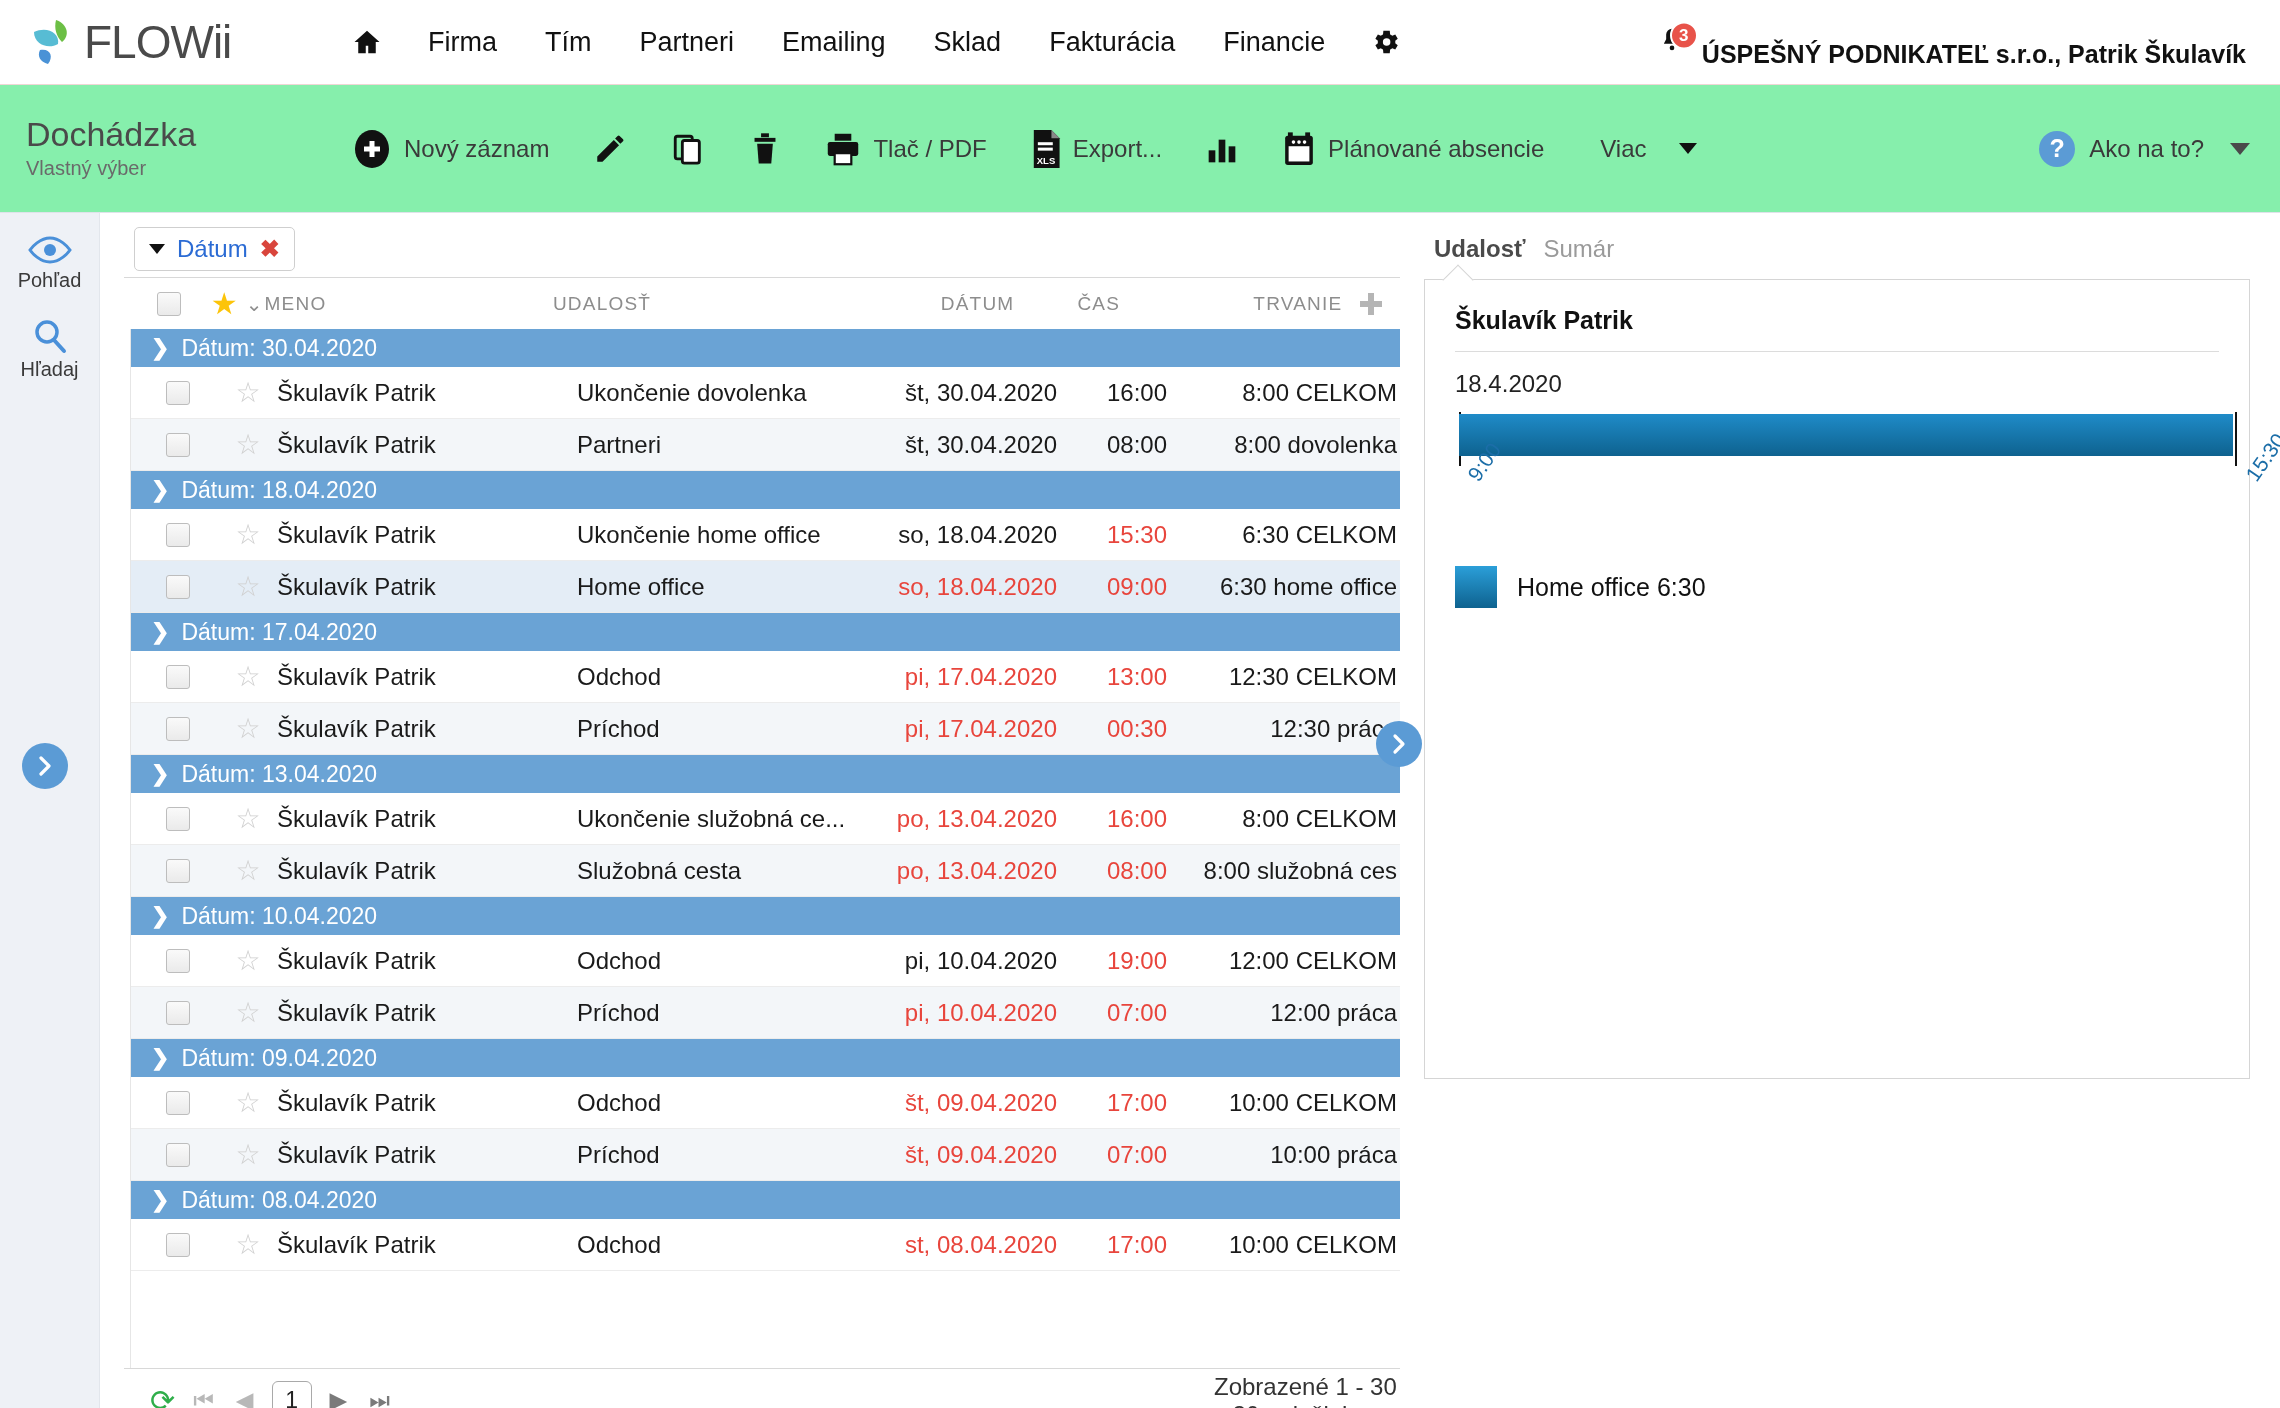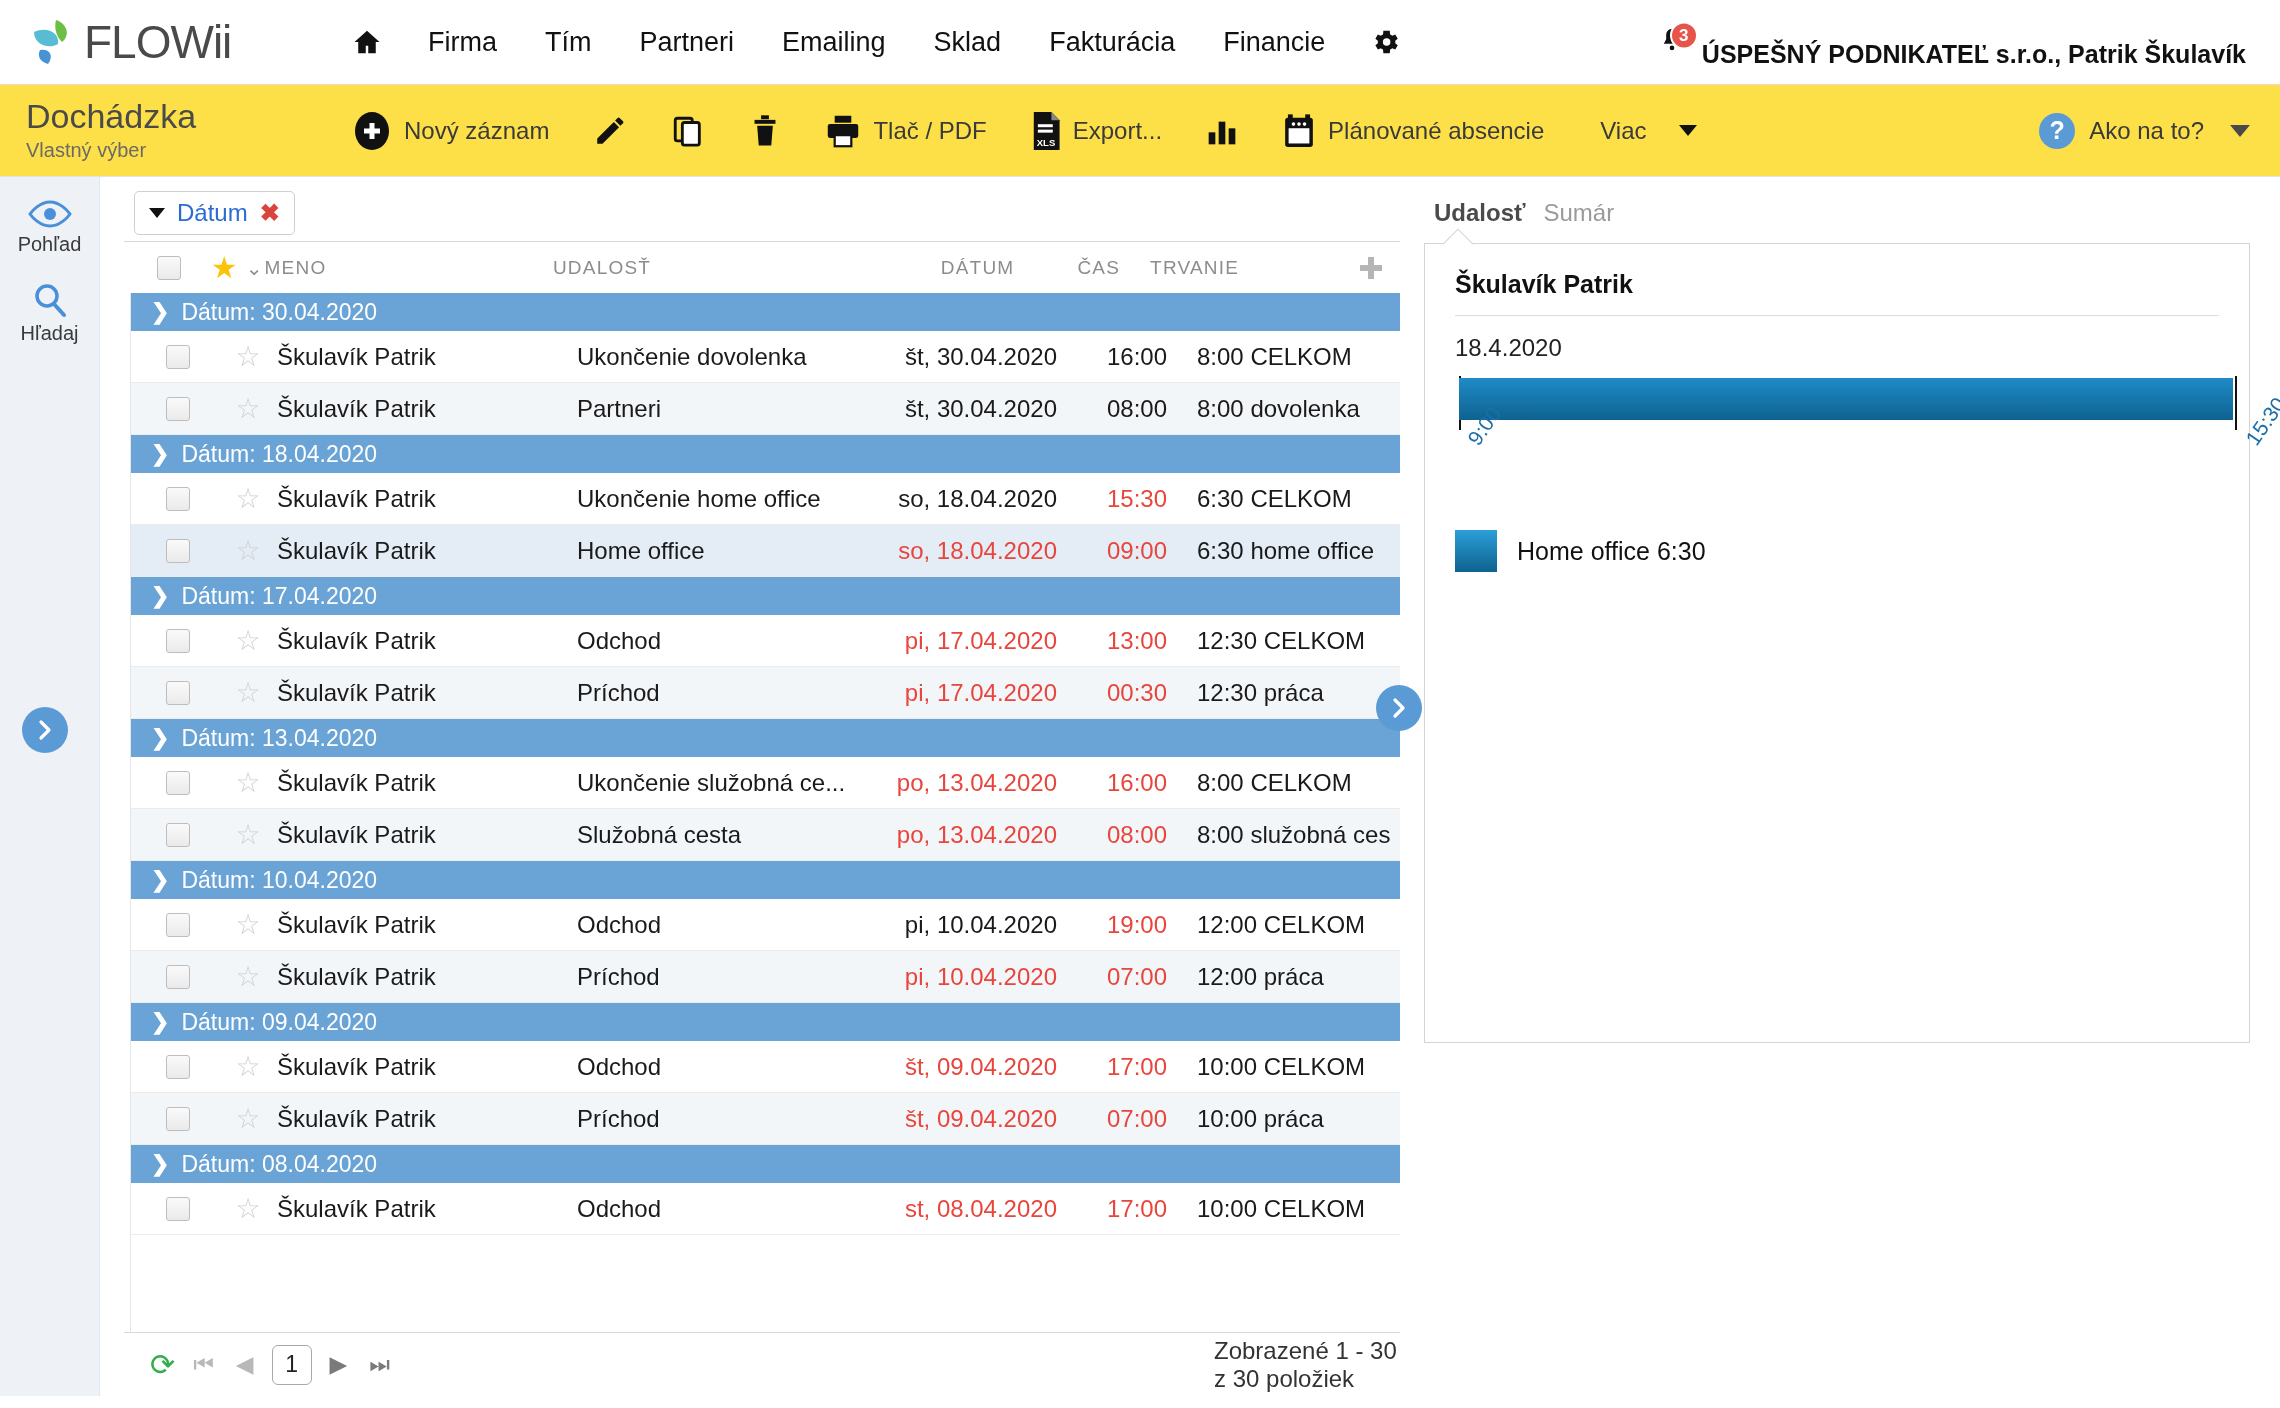--- a/index.html
+++ b/index.html
@@ -42,21 +42,21 @@
     position:absolute; right:-10px; top:-4px;
     background:#e8534a; color:#fff; border-radius:50%;
     width:28px; height:28px; font-size:17px; font-weight:bold;
     display:flex; align-items:center; justify-content:center;
     border: 2px solid #fff;
   }
   .user-name { font-size: 25px; font-weight: bold; color:#111; white-space:nowrap;margin-top:24px; }
 
   
   .toolbar {
-    height: 92px; background:#fde047;
+    height: 128px; background:#86efac;
     display:flex; align-items:center; position:relative;
     border-bottom: 1px solid #dfe3ea;
   }
   .page-title-box { width: 330px; padding-left: 26px; }
   .page-title { font-size: 34px; color:#4a4a4a; line-height: 1.05; font-weight:400;}
   .page-sub { font-size: 20px; color:#6a6a6a; margin-top: 4px; }
   .tb-actions { display:flex; align-items:center; }
   .tb-btn {
     display:flex; align-items:center; gap:12px;
     padding: 0 22px; cursor:pointer; height: 104px;
@@ -128,21 +128,21 @@
   .th {
     font-size:19px; letter-spacing:1.2px; color:#8d8d8d; text-transform:uppercase;
     font-weight:400;
   }
   .col-cb { width:82px; display:flex; justify-content:center; }
   .col-star { width:58px; display:flex; align-items:center; justify-content:center; }
   .col-name { width: 300px; }
   .col-event { width: 280px; }
   .col-date { width: 200px; text-align:right; }
   .col-time { width: 110px; text-align:right; }
-  .col-dur { width: 230px; padding-left: 30px;}
+  .col-dur { width: 230px; padding-left: 30px; text-align: right;}
   .col-plus { width: 60px; display:flex;justify-content:center; }
 
   .cb {
     width:24px;height:24px;border:1px solid #bdbdbd;border-radius:3px;
     background:linear-gradient(#fafafa,#eaeaea); display:inline-block;
   }
   .star-on { color:#fcc409; font-size:30px; line-height:1; }
   .star-off { color:#d0d0d0; font-size:28px; line-height:1; }
   .chev-sm { color:#8d8d8d; font-size:20px; margin-left:8px; }
 

